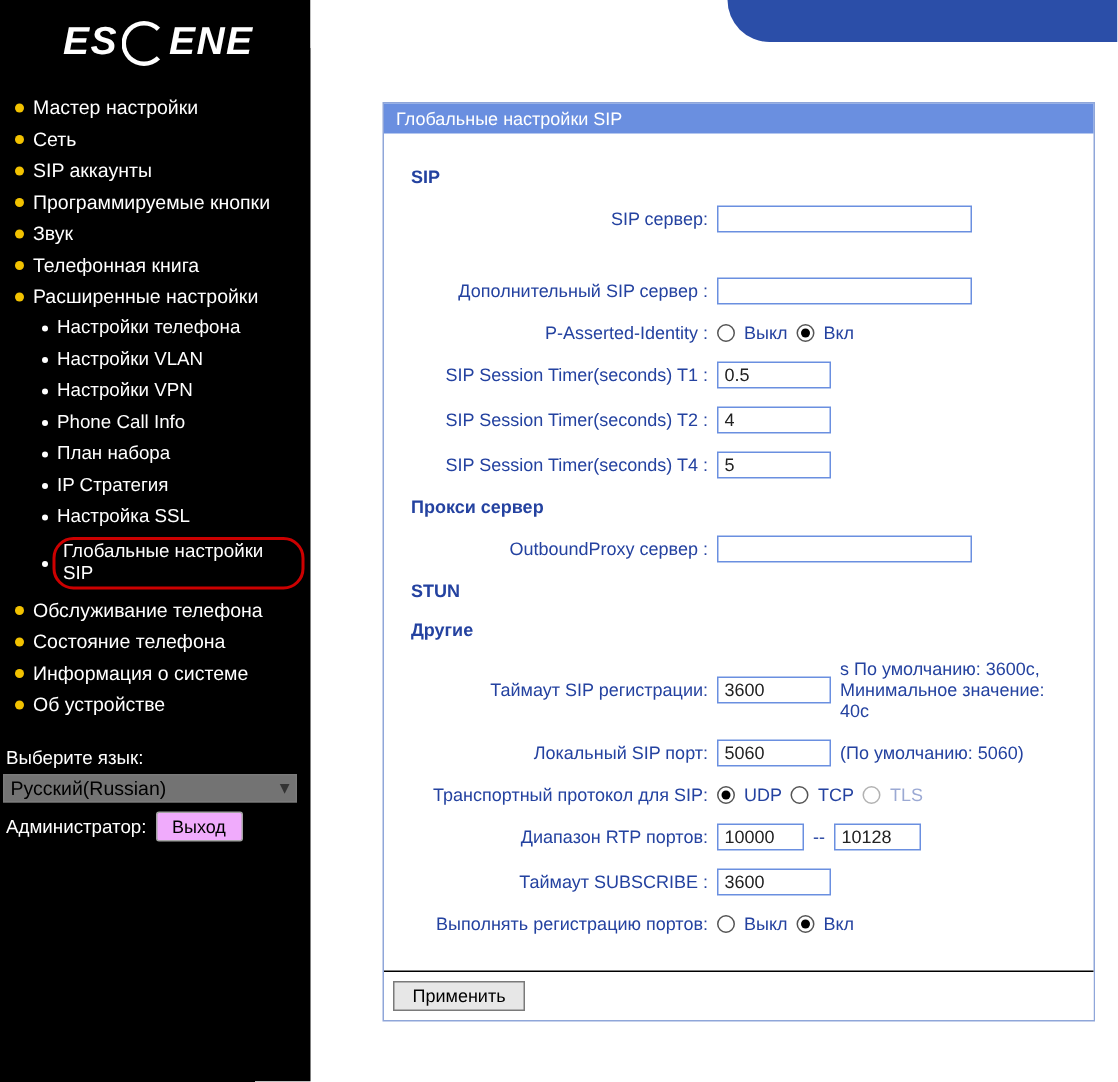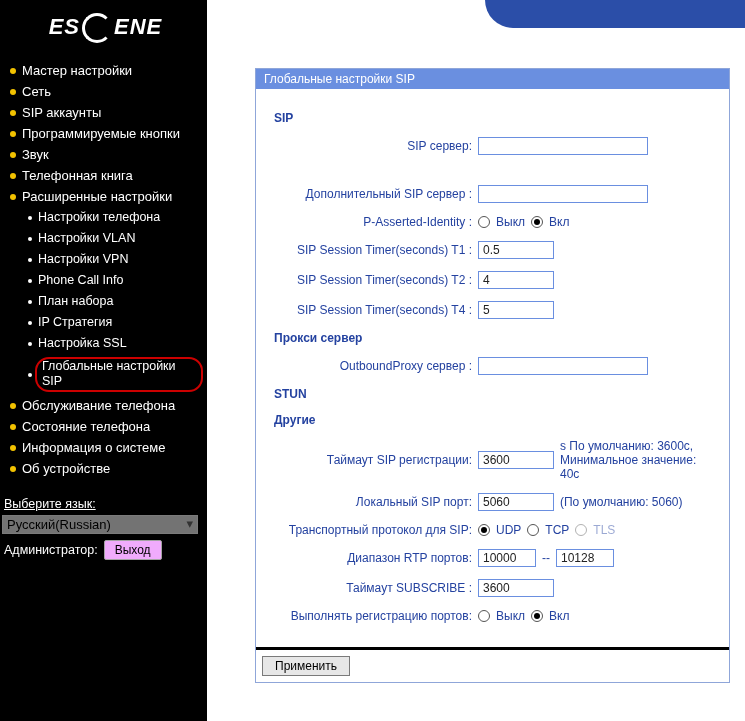--- a/index.html
+++ b/index.html
@@ -24,21 +24,21 @@
     padding-bottom: 20px;
   }
   .logo-wrap {
     padding: 12px 10px 14px 14px;
     display: flex;
     align-items: center;
     justify-content: center;
   }
   .logo {
     font-family: "Trebuchet MS", Arial, sans-serif;
-    font-size: 22px;
+    font-size: 26px;
     font-weight: 600;
     letter-spacing: 1px;
     color: #fff;
     font-style: italic;
     display: flex;
     align-items: center;
   }
   .logo .c-mark {
     display: inline-block;
     width: 30px;
@@ -83,21 +83,20 @@
     margin-left: -3px;
     display: inline-flex;
     align-items: center;
   }
   .lang-block {
     padding: 6px 6px 0 2px;
   }
   .lang-label {
     font-size: 12.5px;
     padding: 2px 0 4px 2px;
-    text-decoration: underline;
   }
   .lang-select-look {
     width: 196px;
     background: #737373;
     color: #000;
     border: 1px solid #7b7b7b;
     padding: 1px 4px;
     font-size: 13px;
     position: relative;
   }
@@ -203,21 +202,21 @@
   .radio:checked::after{
     content:"";
     position:absolute;
     inset:2px;
     background:#000;
     border-radius:50%;
   }
   .radio[disabled]{ opacity:.45; cursor:default; }
   .hint { color:#2442a0; font-size:12px; }
   .apply-bar {
-    border-top: 3px solid #000000;
+    border-top: 1px solid #000000;
     padding: 6px 6px;
     background:#fff;
   }
   .btn-apply{
     background:#e7e7e7;
     border:1px solid #7a7a7a;
     padding:2px 12px;
     font-size:12px;
     cursor:pointer;
   }

